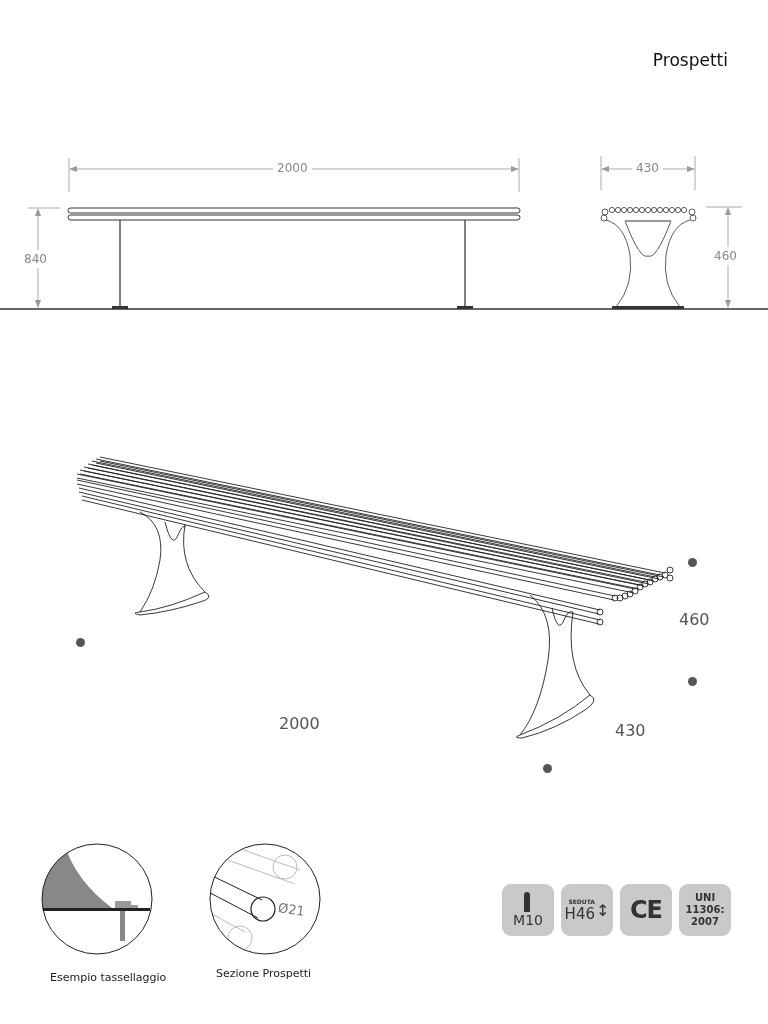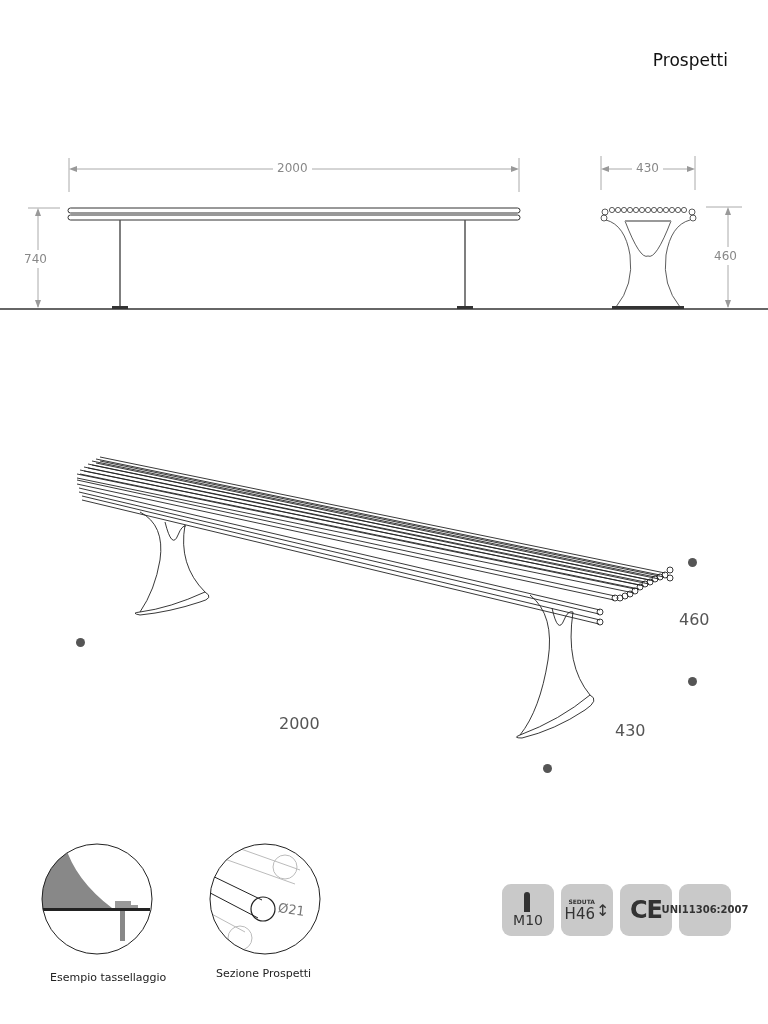--- a/index.html
+++ b/index.html
@@ -73,21 +73,21 @@
   <line x1="625" y1="71" x2="671" y2="71" stroke="#999" stroke-width="2"></line>
   <rect x="612" y="156" width="72" height="3" fill="#333"></rect>
 
   <line x1="706" y1="57" x2="742" y2="57" stroke="#aaa" stroke-width="1"></line>
   <line x1="728" y1="59" x2="728" y2="157" stroke="#aaa" stroke-width="1"></line>
   <polygon points="728,57 725,65 731,65" fill="#999"></polygon>
   <polygon points="728,158 725,150 731,150" fill="#999"></polygon>
 </svg>
 
 <div class="abs dimtext" style="left:273px;top:161px">2000</div>
-<div class="abs dimtext" style="left:22px;top:250px;padding:2px 2px">740</div>
+<div class="abs dimtext" style="left:22px;top:250px;padding:2px 2px">840</div>
 <div class="abs dimtext" style="left:632px;top:161px">430</div>
 <div class="abs dimtext" style="left:712px;top:247px;padding:2px 2px">460</div>
 
 <svg class="abs" style="left:0;top:430px" width="768" height="360">
   <g fill="none" stroke="#222" stroke-width="0.9">
 
     <g>
       <path d="M100,27 L665,143"></path>
         <path d="M100,31 L664,147"></path>
       <path d="M96,29 L660,145"></path>
@@ -191,18 +191,18 @@
   <div class="badge" style="flex-direction:row">
     <div style="display:flex;flex-direction:column;align-items:flex-end">
       <span style="font-size:6px;font-weight:bold">SEDUTA</span>
       <span style="font-size:15px">H46</span>
     </div>
     <span style="font-size:16px;margin-left:1px">↕</span>
   </div>
   <div class="badge">
     <span style="font-size:24px;font-weight:bold;letter-spacing:-1px">CE</span>
   </div>
-  <div class="badge" style="flex-direction:row;font-size:10px;font-weight:bold;line-height:12px">
+  <div class="badge" style="flex-direction:column;font-size:10px;font-weight:bold;line-height:12px">
     <span>UNI</span>
     <span>11306:</span>
     <span>2007</span>
   </div>
 </div>
 
 </body></html>

